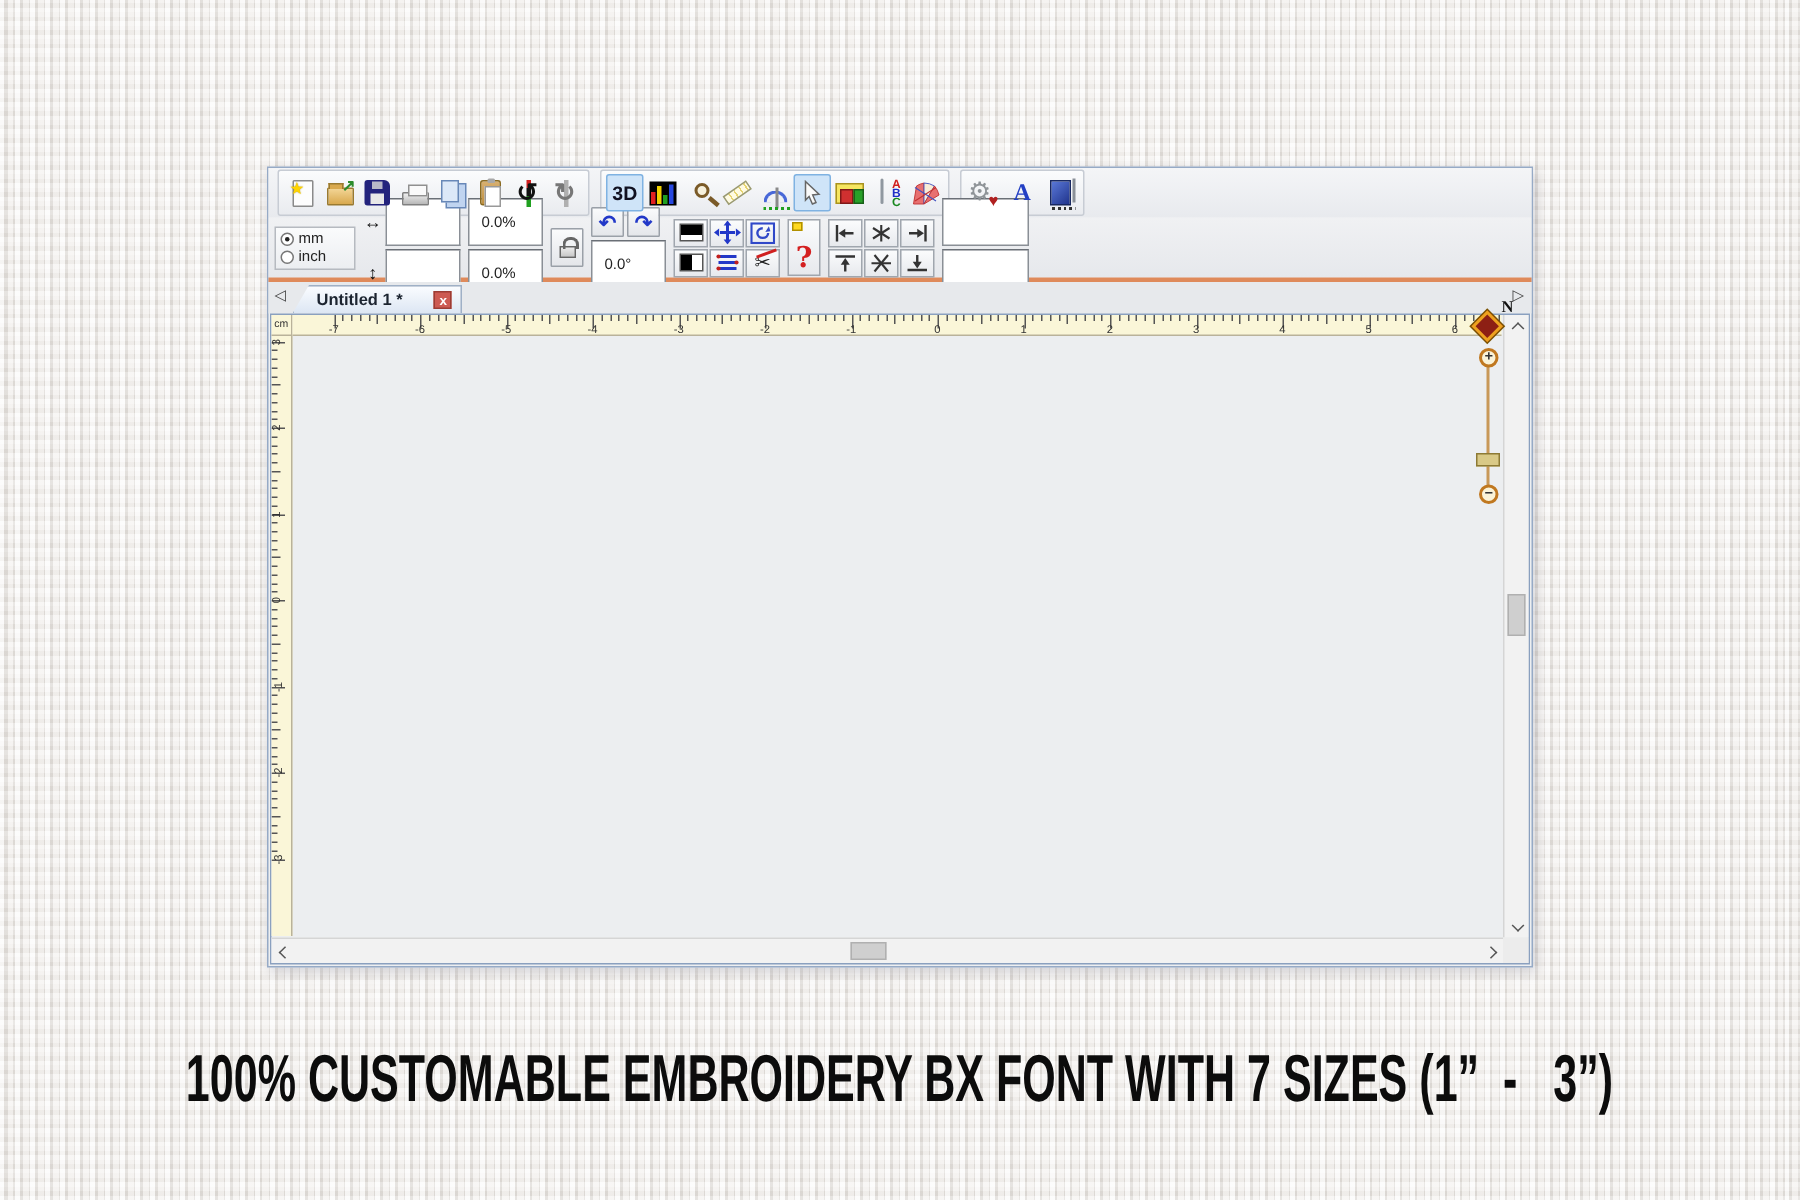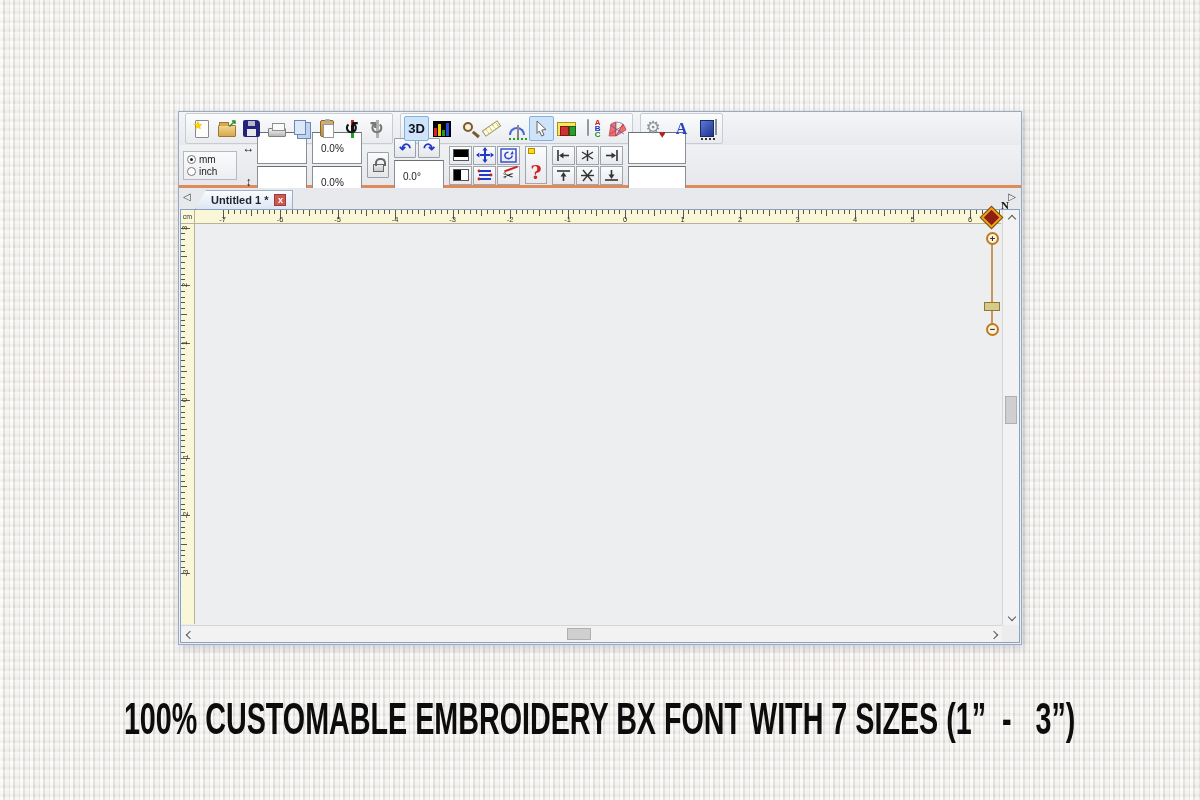--- a/index.html
+++ b/index.html
@@ -51,21 +51,21 @@
   .helpbtn{ width:22px; height:38px; position:relative; display:flex; align-items:flex-end; justify-content:center;
         background:linear-gradient(#fbfcfd,#e7e9ed); border:1px solid #a0a6ae; }
   .helpq{ color:#d42020; font:bold 19px "DejaVu Serif",serif; line-height:1.1; }
   .helplamp{ position:absolute; top:1px; left:2px; width:7px; height:6px; background:#ffd920; border:1px solid #b09000; }
 
   
   .orangebar{ height:3px; background:#df8a5b; }
   .tabbar{ height:21px; background:#e7e9ec; position:relative; display:flex; align-items:flex-end; }
   .tabarrow{ position:absolute; top:3px; font-size:10px; color:#444; }
   .tabarrow.l{ left:4px; } .tabarrow.r{ right:5px; }
-  .tab{ margin-left:16px; height:19px; display:flex; align-items:center; gap:6px;
+  .tab{ margin-left:16px; height:19px; display:flex; align-items:center; gap:21px;
         padding:0 6px 0 15px; background:linear-gradient(#fafcff,#dce6f3);
         border:1px solid #9fb0c6; border-bottom:none;
         clip-path:polygon(11px 0, 100% 0, 100% 100%, 0 100%);
         font:bold 11px "Liberation Sans",sans-serif; color:#1c2430; }
   .tabclose{ width:12px; height:12px; background:#cd5a52; border:1px solid #9c3c34; color:#fff;
         font:bold 9px "Liberation Sans",sans-serif; display:flex; align-items:center; justify-content:center; line-height:1; }
 
   
   .content{ position:absolute; left:1px; right:1px; top:97px; bottom:1px;
         border:1px solid #8aa0bf; background:#eceef0; }

